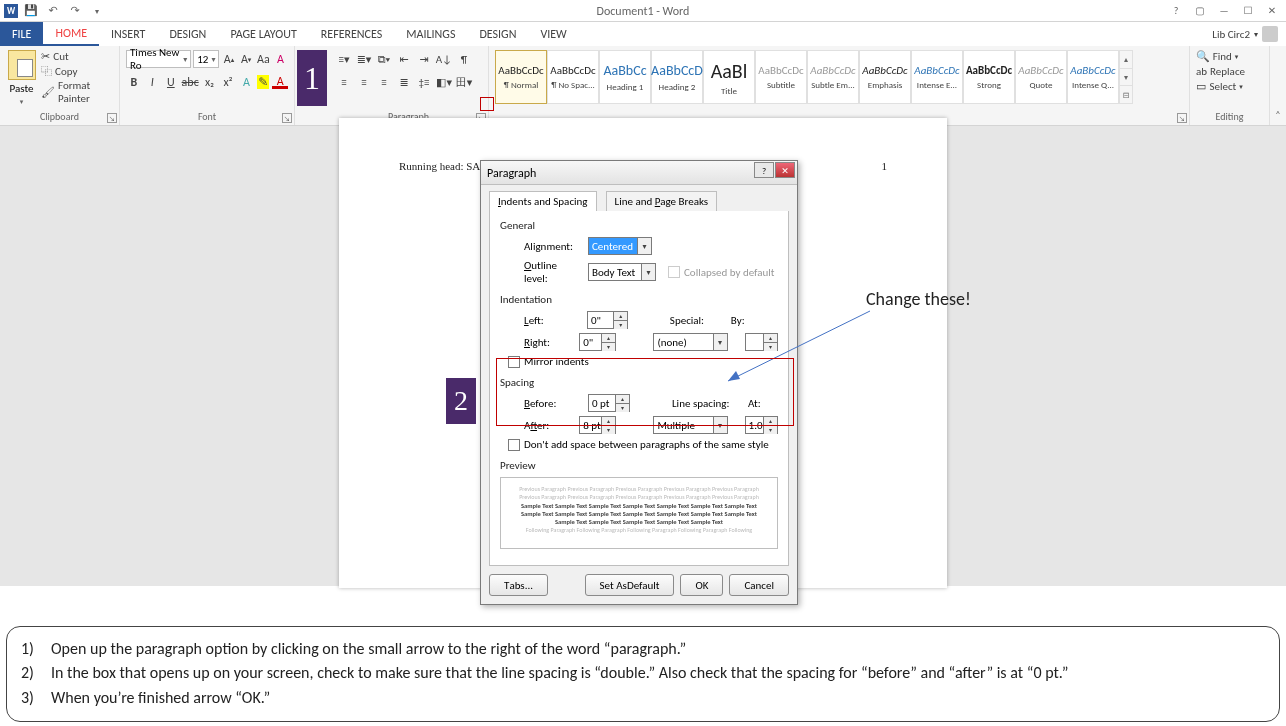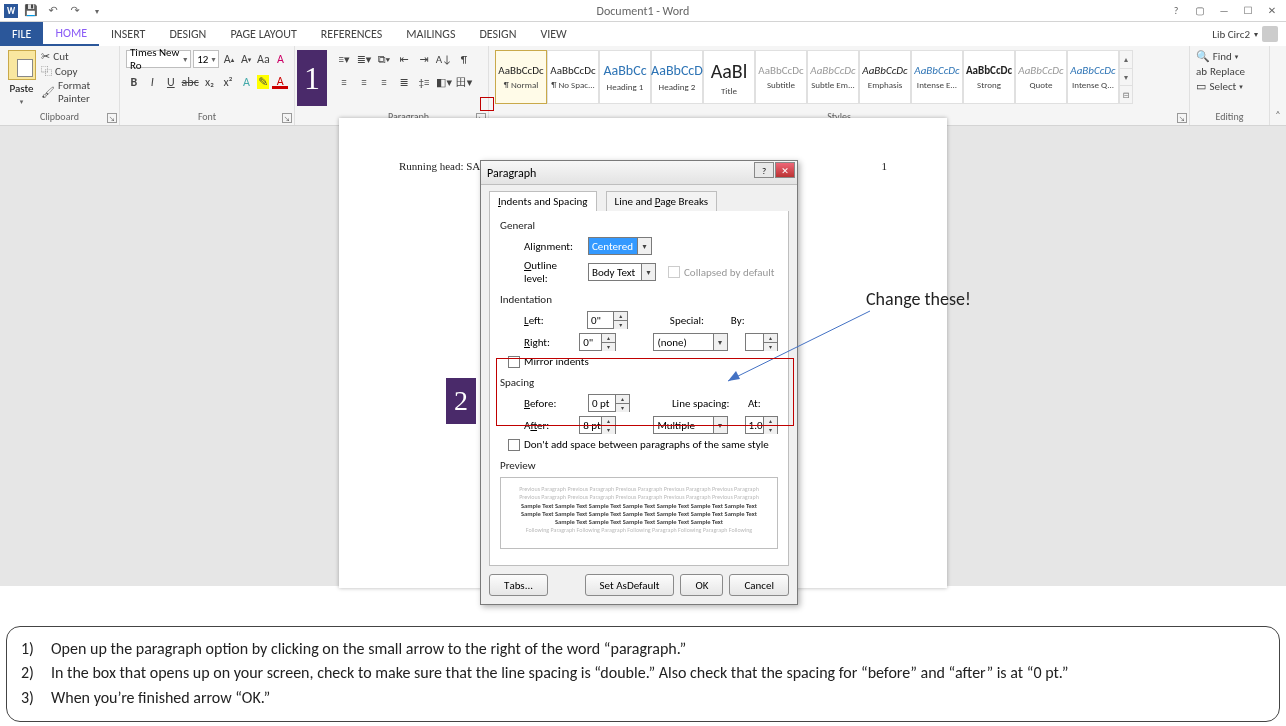--- a/index.html
+++ b/index.html
@@ -9,21 +9,21 @@
   .titlebar-left { display: flex; align-items: center; gap: 4px; padding-left: 4px; }
   .word-icon { width: 14px; height: 14px; background: #2b579a; color: #fff; font-size: 9px; font-weight: bold; display: flex; align-items: center; justify-content: center; }
   .qat-icon { width: 18px; height: 18px; display: flex; align-items: center; justify-content: center; color: #666; font-size: 11px; }
   .titlebar-center { position: absolute; left: 50%; transform: translateX(-50%); color: #666; font-size: 12px; }
   .titlebar-right { position: absolute; right: 4px; display: flex; align-items: center; gap: 4px; }
   .win-btn { width: 20px; height: 14px; display: flex; align-items: center; justify-content: center; color: #666; font-size: 10px; }
 
   .tabs { height: 24px; display: flex; background: #fff; }
   .tab { padding: 0 12px; display: flex; align-items: center; font-size: 12px; color: #444; cursor: pointer; }
   .tab.file { background: #2b579a; color: #fff; }
-  .tab.active { border-bottom: 2px solid #2b579a; color: #8b5cf6; }
+  .tab.active { border-bottom: 2px solid #2b579a; color: #ef4444; }
   .user-label { margin-left: auto; padding-right: 8px; display: flex; align-items: center; gap: 4px; color: #444; font-size: 11px; }
   .avatar { width: 16px; height: 16px; background: #ccc; border-radius: 2px; }
 
   .ribbon { height: 80px; background: #f5f5f5; border-bottom: 1px solid #d4d4d4; display: flex; position: relative; }
   .ribbon-group { border-right: 1px solid #e0e0e0; padding: 4px 6px 0 6px; display: flex; flex-direction: column; justify-content: space-between; position: relative; }
   .group-content { display: flex; flex-direction: column; gap: 2px; }
   .group-label { text-align: center; font-size: 10px; color: #666; padding-bottom: 2px; }
   .group-launcher { position: absolute; right: 2px; bottom: 2px; width: 10px; height: 10px; border: 1px solid #999; font-size: 7px; display: flex; align-items: center; justify-content: center; color: #666; }
 
   .clipboard-main { display: flex; gap: 4px; }
@@ -280,21 +280,20 @@
         <div class="style-item">
           <div class="style-sample" style="color: rgb(46, 116, 181); font-style: italic;">AaBbCcDc</div>
           <div class="style-name">Intense Q...</div>
         </div>
         <div style="width: 14px; display: flex; flex-direction: column; border: 1px solid rgb(224, 224, 224);">
           <div style="flex:1;display:flex;align-items:center;justify-content:center;font-size:8px;color:#666;">▴</div>
           <div style="flex:1;display:flex;align-items:center;justify-content:center;font-size:8px;color:#666;border-top:1px solid #e0e0e0;">▾</div>
           <div style="flex:1;display:flex;align-items:center;justify-content:center;font-size:8px;color:#666;border-top:1px solid #e0e0e0;">⊟</div>
         </div>
       </div>
-    <div class="group-label">Styles</div>
     <div class="group-launcher">↘</div>
   </div>
 
   <div class="ribbon-group" style="width:80px;">
     <div class="editing-col">
       <div class="editing-row">
           <span>🔍</span>
           <span>Find</span> 
           <span style="font-size:7px;">▾</span>
         </div>

